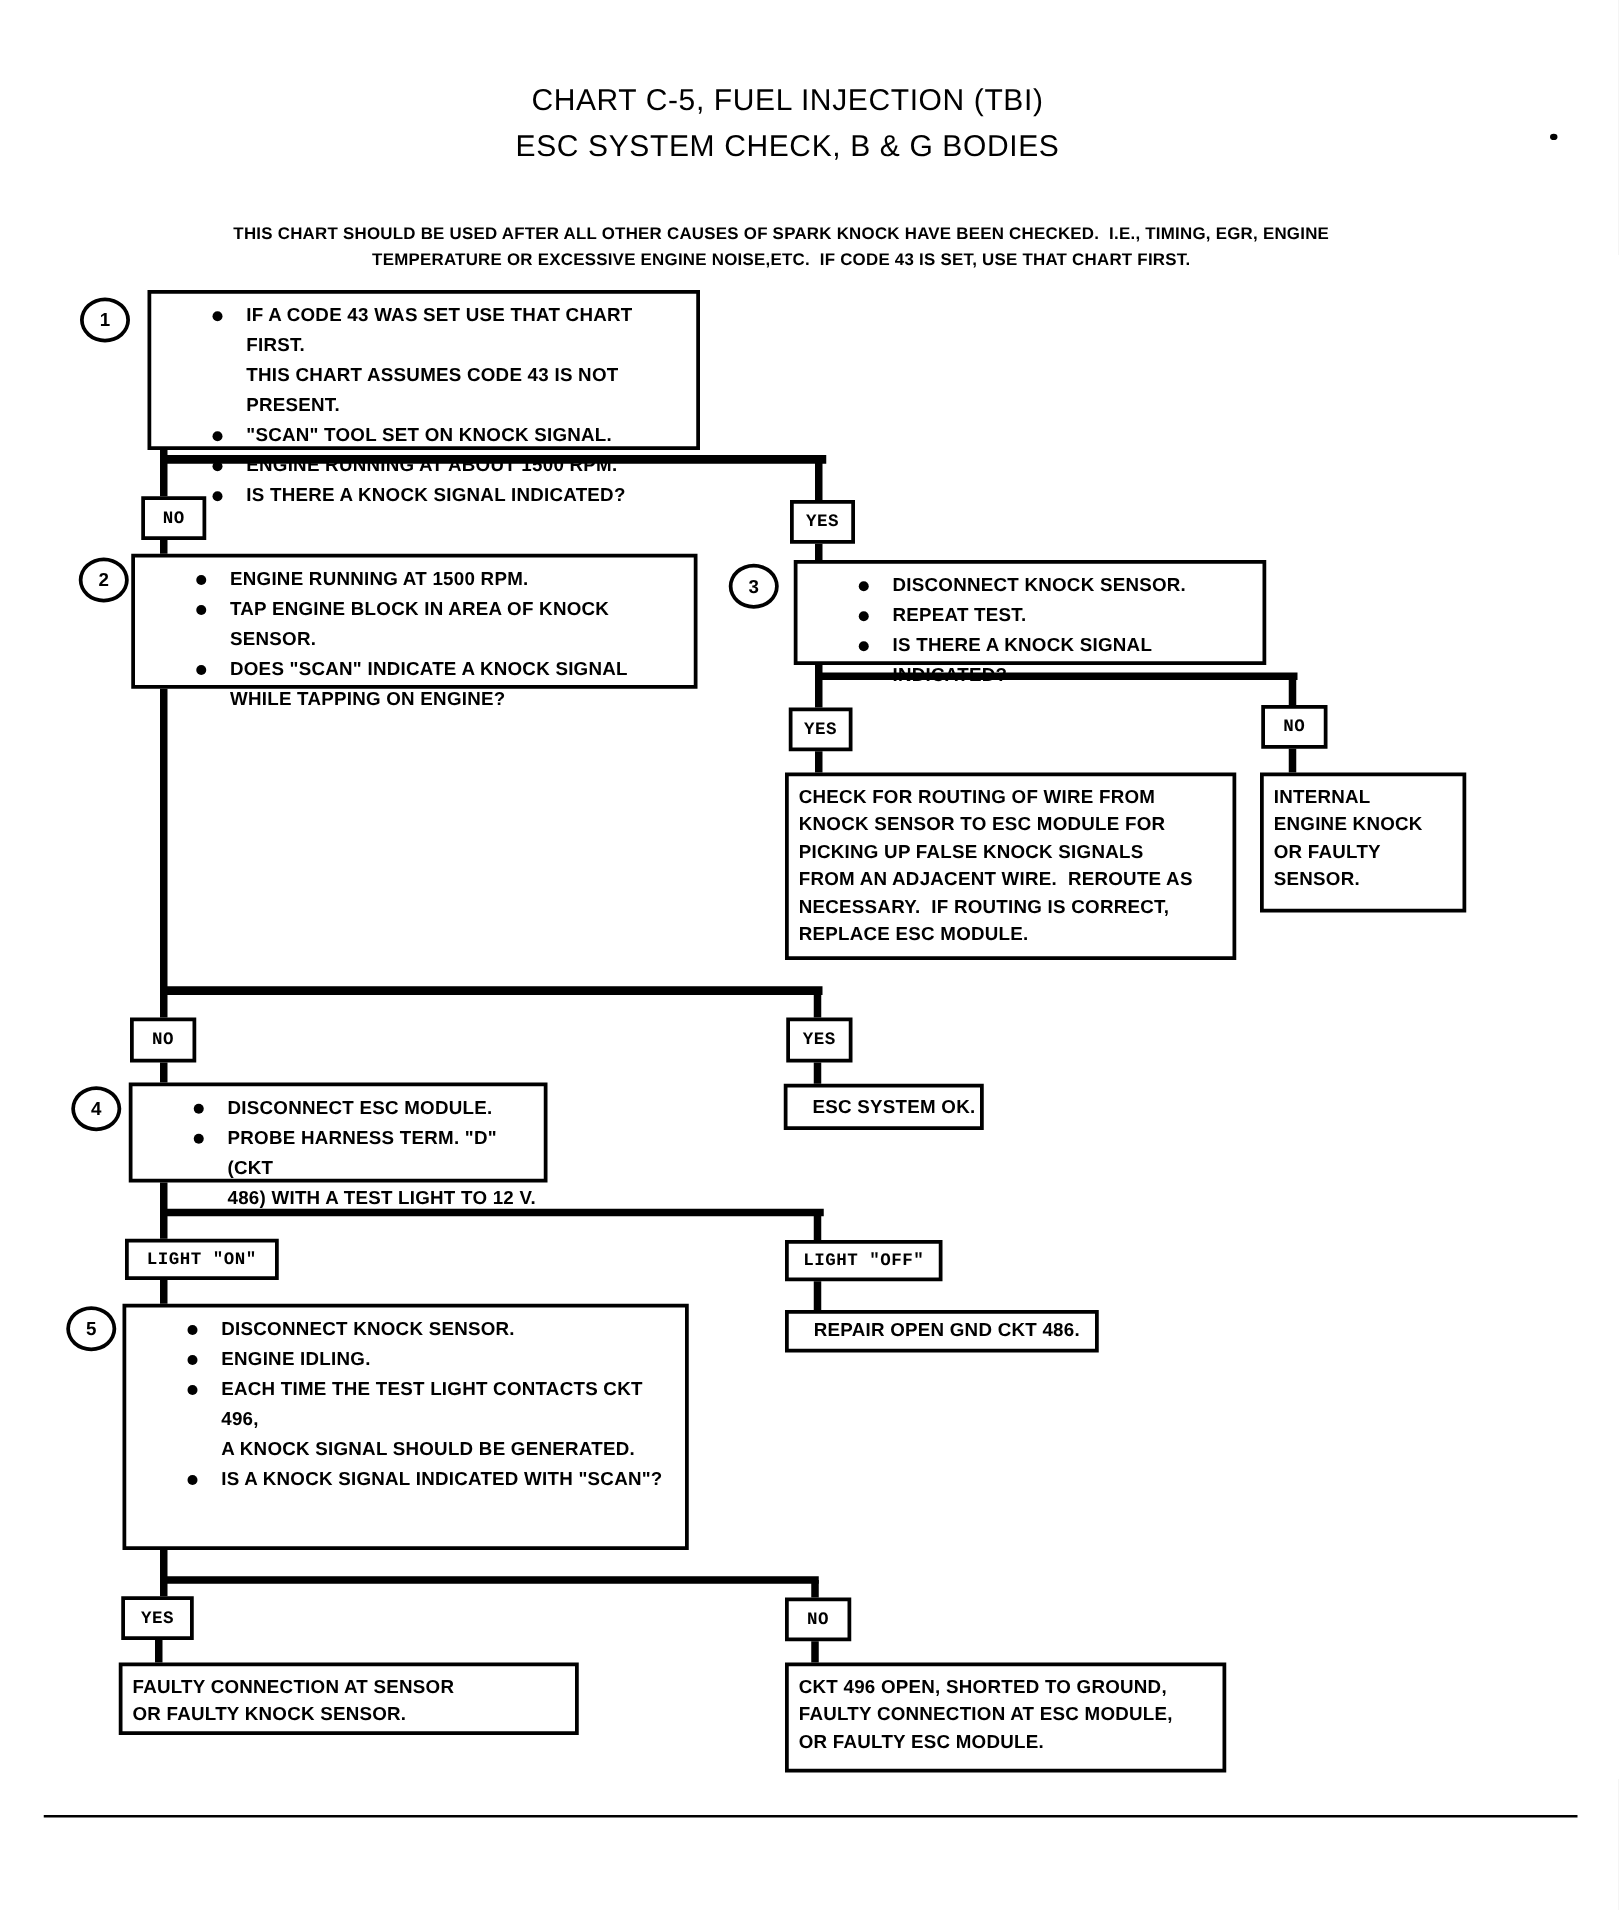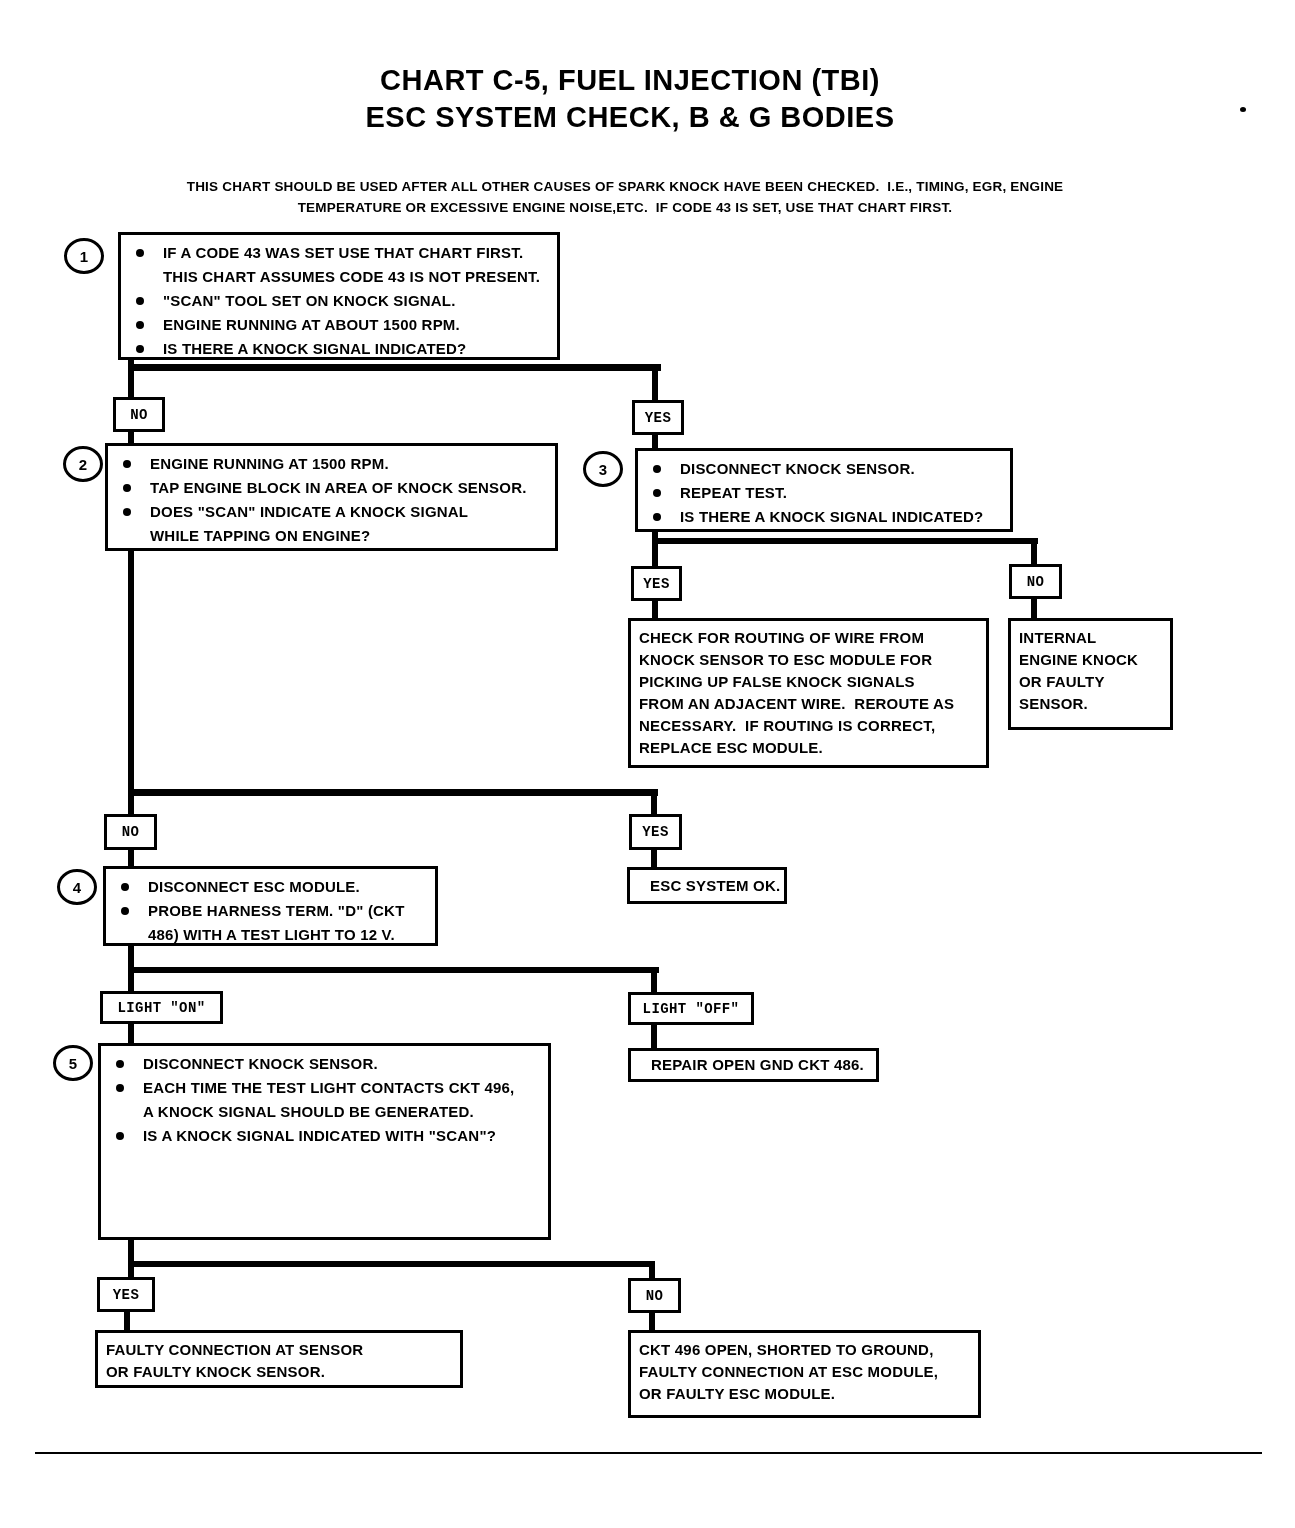--- a/index.html
+++ b/index.html
@@ -6,31 +6,31 @@
   .page{
     position:relative;
     width:1295px;height:1528px;
     background:#ffffff;
     font-family:"Liberation Sans", sans-serif;
     color:#000;
     overflow:hidden;
   }
   .title{
     position:absolute;left:0;top:62px;width:1260px;
-    text-align:center;font-size:29px;font-weight:bold;
+    text-align:center;font-size:24px;font-weight:normal;
     line-height:37px;letter-spacing:0.5px;white-space:pre-wrap;
   }
   .intro{
     position:absolute;left:0;top:176px;width:1250px;
     text-align:center;font-size:13.5px;font-weight:bold;
     line-height:21px;letter-spacing:0.2px;white-space:pre-wrap;
   }
   .node{
     position:absolute;border:3px solid #000;background:#fff;
-    box-sizing:border-box;font-weight:bold;
+    box-sizing:border-box;font-weight:bold;padding-left:34px;
   }
   .bullets{
     list-style:none;margin:0;padding:6px 6px 4px 0;
   }
   .bullets li{
     position:relative;padding-left:42px;
     font-size:15px;line-height:24px;letter-spacing:0.2px;
     white-space:pre-wrap;
   }
   .bullets li::before{
@@ -161,20 +161,21 @@
   </div>
 
   <div class="node terminal single" style="left:627px;top:867px;width:160px;height:37px">ESC SYSTEM OK.</div>
 
   <div class="label-box" style="left:100px;top:991px;width:123px;height:33px">LIGHT "ON"</div>
   <div class="label-box" style="left:628px;top:992px;width:126px;height:33px">LIGHT "OFF"</div>
 
   <div class="node" style="left:98px;top:1043px;width:453px;height:197px">
     <ul class="bullets">
         <li>DISCONNECT KNOCK SENSOR.</li>
+        <li>ENGINE IDLING.</li>
         <li>EACH TIME THE TEST LIGHT CONTACTS CKT 496,
 A KNOCK SIGNAL SHOULD BE GENERATED.</li>
         <li>IS A KNOCK SIGNAL INDICATED WITH "SCAN"?</li>
       </ul>
   </div>
 
   <div class="node terminal single" style="left:628px;top:1048px;width:251px;height:34px">REPAIR OPEN GND CKT 486.</div>
 
   <div class="label-box" style="left:97px;top:1277px;width:58px;height:35px">YES</div>
   <div class="label-box" style="left:628px;top:1278px;width:53px;height:35px">NO</div>

